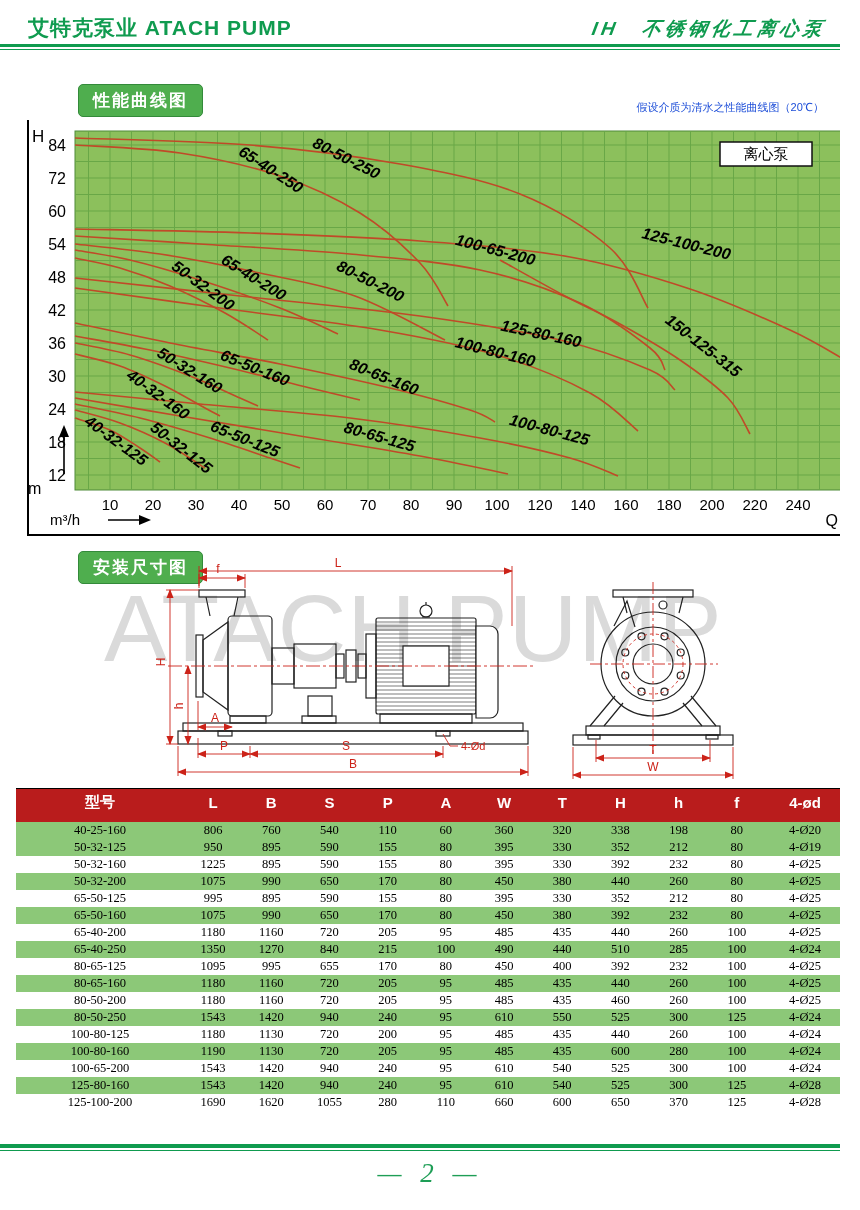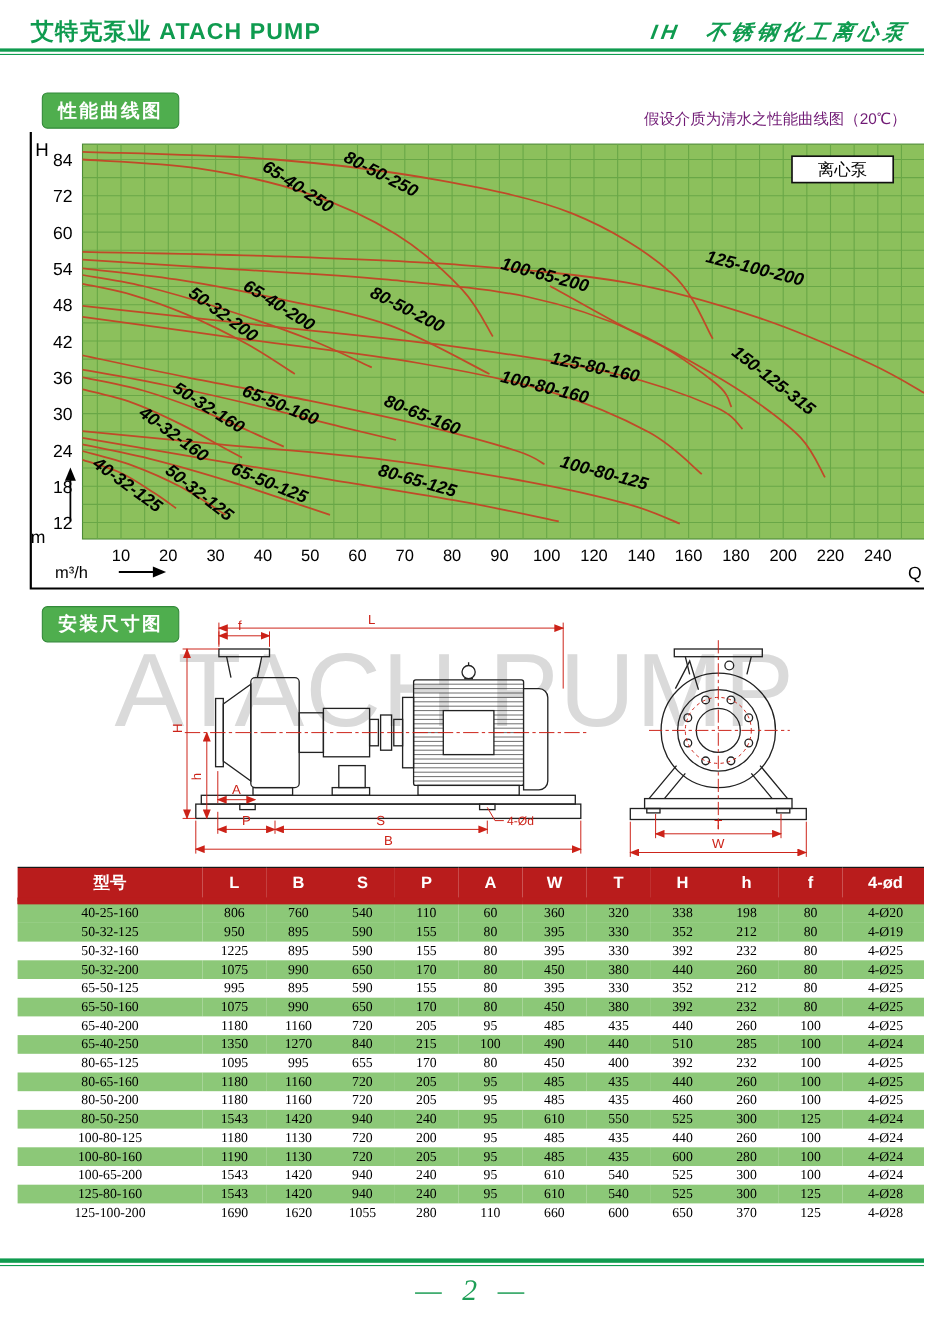--- a/index.html
+++ b/index.html
@@ -8,22 +8,22 @@
   
   .brand{position:absolute;left:28px;top:14px;font-size:21px;font-weight:bold;color:#0f9b4f;letter-spacing:1px;}
   .series{position:absolute;right:14px;top:16px;font-size:19px;font-weight:bold;color:#0f9b4f;
           letter-spacing:4px;transform:skewX(-10deg);font-style:italic;}
   .rule{position:absolute;left:0;width:860px;}
   .rule .thick{height:3px;background:#0f9b4f;}
   .rule .gap{height:2px;}
   .rule .thin{height:1px;background:#0f9b4f;}
   
   .badge{position:absolute;background:#4fae4e;border:1px solid #338a3a;border-radius:5px;
-         color:#fff;font-size:17px;font-weight:bold;letter-spacing:2px;padding:4px 14px;}
-  .note{position:absolute;right:16px;top:100px;font-size:14px;color:#701a75;}
+         color:#fff;font-size:17px;font-weight:bold;letter-spacing:2px;padding:4px 14px;margin-left:40px;}
+  .note{position:absolute;right:16px;top:100px;font-size:11px;color:#1d4ed8;}
   
   #perf-chart{position:absolute;left:20px;top:116px;}
   
   .watermark{position:absolute;left:104px;top:534px;font-size:95px;color:#dadada;
              font-family:"Liberation Sans",sans-serif;letter-spacing:1px;z-index:0;white-space:nowrap;margin-top:40px;}
   #dim-diagram{position:absolute;left:118px;top:556px;z-index:1;}
   
   #dim-table{position:absolute;left:16px;top:788px;width:828px;border-collapse:collapse;
              table-layout:fixed;font-family:"Liberation Serif",serif;font-size:12.5px;color:#000;z-index:2;
              border-top:1px solid #000;}

